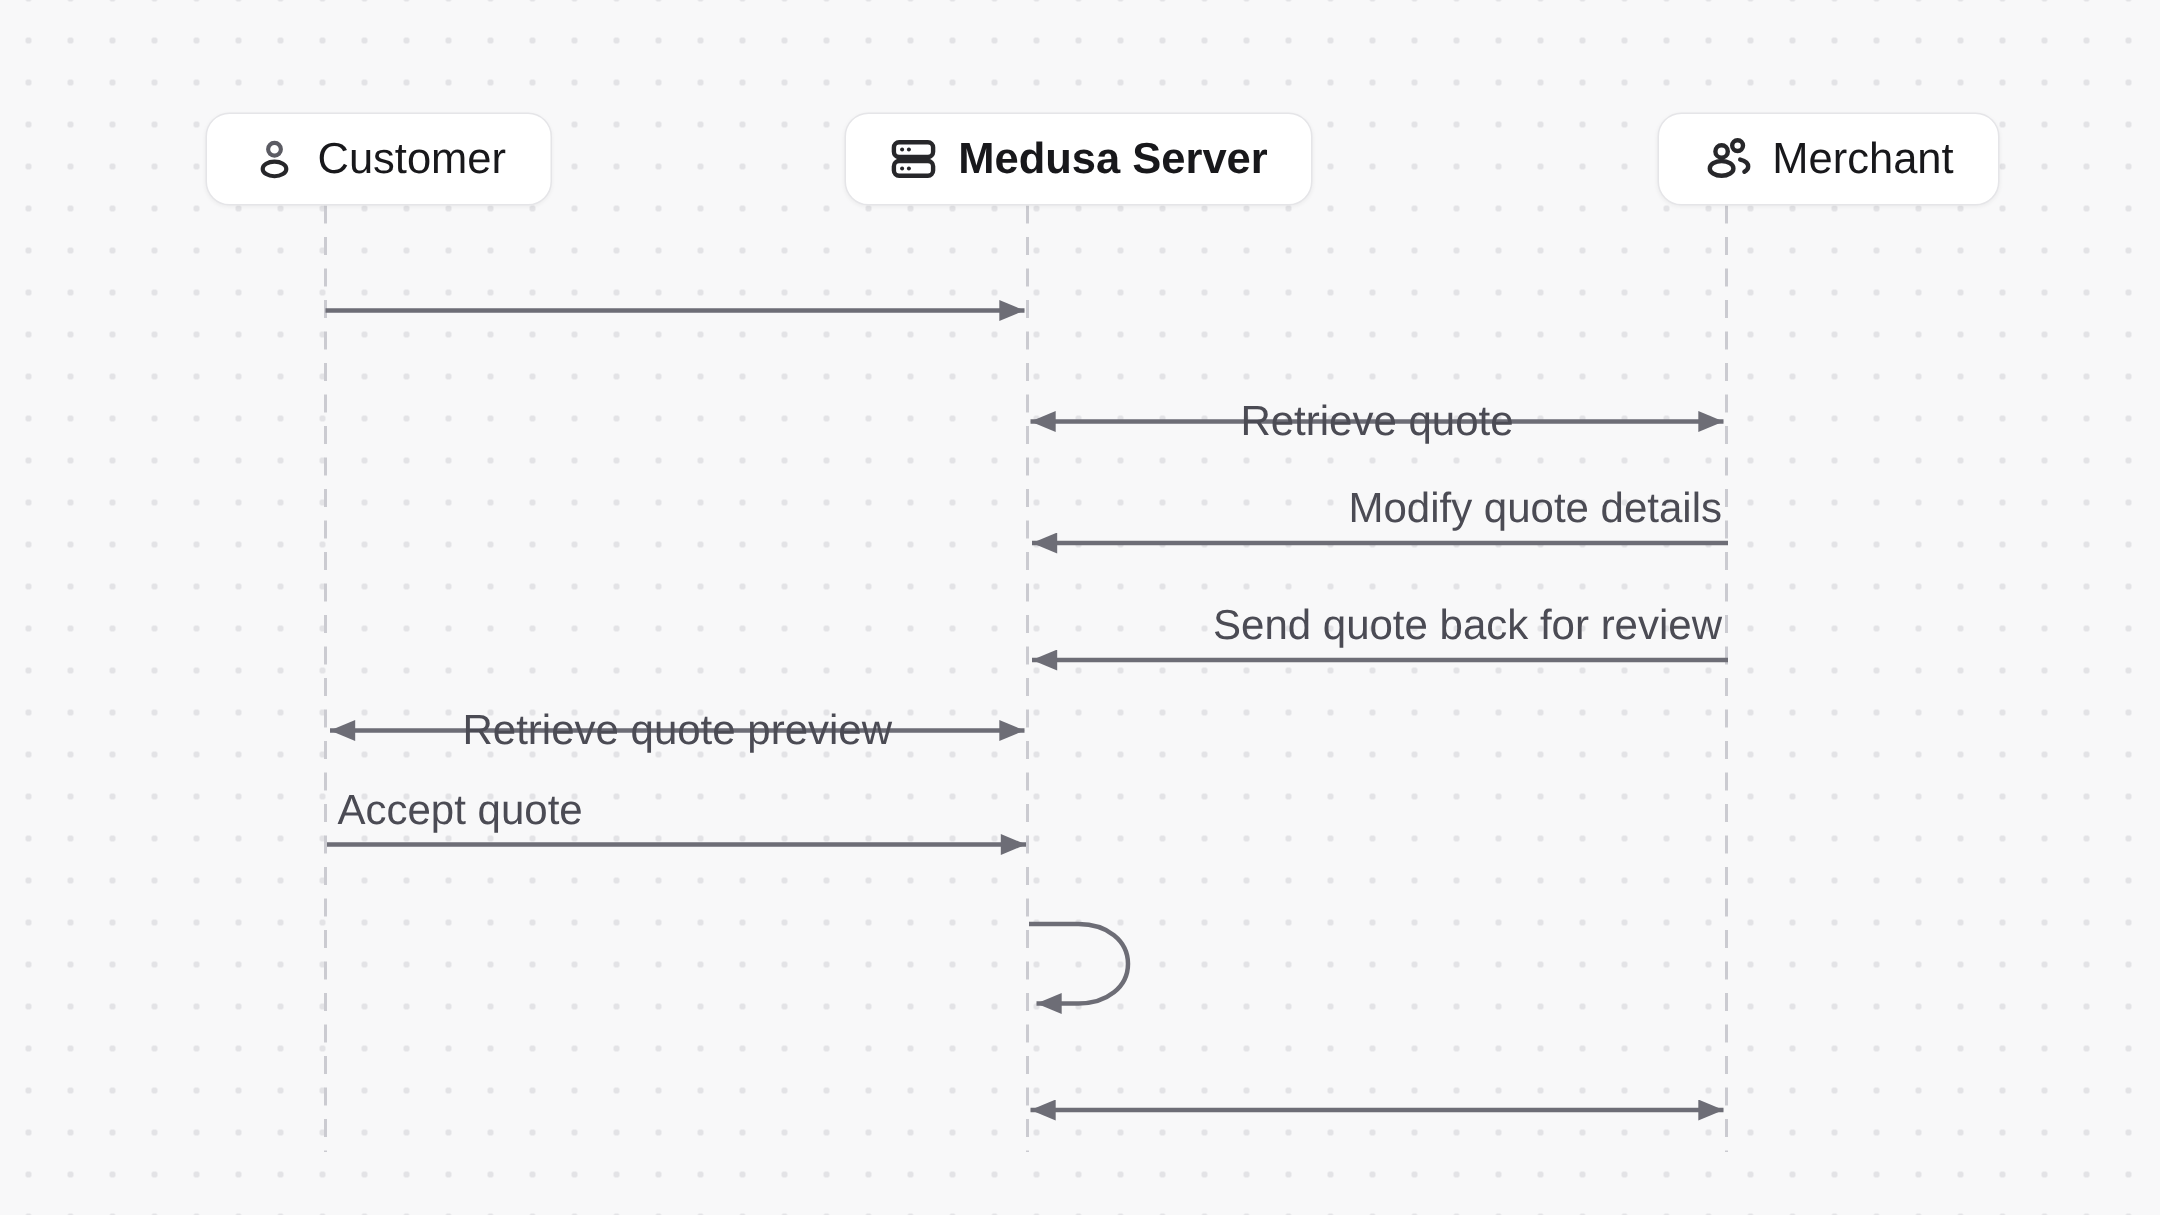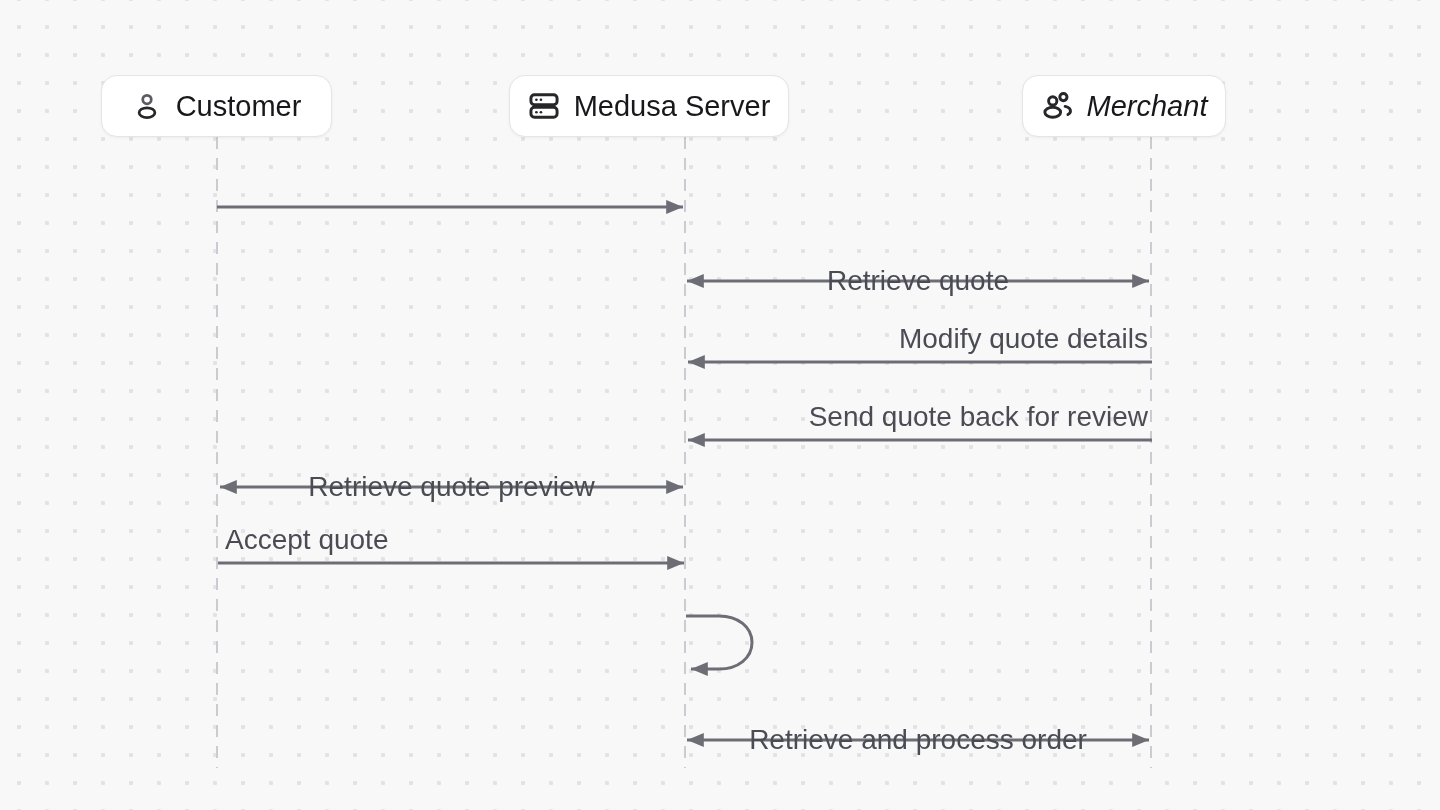--- a/index.html
+++ b/index.html
@@ -27,20 +27,21 @@
   .arrow{stroke:var(--arrow);stroke-width:3;fill:none;}
   .actor{
     position:absolute;top:75px;height:62px;
     background:var(--node-bg);
     border:1.5px solid var(--node-border);
     border-radius:16px;
     display:flex;align-items:center;justify-content:center;gap:14px;
     font-size:29px;font-weight:500;color:var(--node-text);
     box-shadow:0 1px 3px rgba(20,20,25,0.05);
     white-space:nowrap;
+    margin-left:36px;
   }
   .actor svg{flex:0 0 auto;display:block;}
   .icon-stroke{stroke:#27272a;fill:none;stroke-width:2.2;stroke-linecap:round;stroke-linejoin:round;}
   .icon-fill{fill:#27272a;stroke:none;}
   .msg{
     position:absolute;height:34px;line-height:34px;
     font-size:28px;font-weight:400;color:var(--label);
     white-space:nowrap;
   }
   .msg.center{text-align:center;margin-top:23px;}
@@ -73,42 +74,41 @@
   </svg>
 
   <div class="actor" style="left:101px;width:231px;">
     <svg width="30" height="30" viewBox="0 0 24 24">
       <circle class="icon-stroke" cx="12" cy="6.8" r="3.4" style="stroke:#5b5b63;"></circle>
       <ellipse class="icon-stroke" cx="12" cy="17.3" rx="6.3" ry="3.9"></ellipse>
     </svg>
     <span>Customer</span>
   </div>
 
-  <div class="actor" style="left:509px;width:280px;">
+  <div class="actor" style="left:527px;width:312px;font-weight:bold;">
     <svg width="32" height="32" viewBox="0 0 24 24">
       <rect class="icon-stroke" x="2.2" y="3.6" width="19.6" height="7.4" rx="2.6"></rect>
       <rect class="icon-stroke" x="2.2" y="13" width="19.6" height="7.4" rx="2.6"></rect>
       <circle class="icon-fill" cx="6.3" cy="7.3" r="1"></circle>
       <circle class="icon-fill" cx="9.7" cy="7.3" r="1"></circle>
       <circle class="icon-fill" cx="6.3" cy="16.7" r="1"></circle>
       <circle class="icon-fill" cx="9.7" cy="16.7" r="1"></circle>
     </svg>
     <span>Medusa Server</span>
   </div>
 
-  <div class="actor" style="left:1022px;width:204px;font-style:italic;">
+  <div class="actor" style="left:1069px;width:228px;">
     <svg width="32" height="32" viewBox="0 0 24 24">
       <circle class="icon-stroke" cx="16.8" cy="5.3" r="2.7"></circle>
       <circle class="icon-stroke" cx="8.8" cy="8.2" r="3.1"></circle>
       <ellipse class="icon-stroke" cx="8.8" cy="16.7" rx="5.9" ry="3.7"></ellipse>
       <path class="icon-stroke" d="M18.1 12.3c2.5.6 4 1.9 4 3.5 0 1.1-.7 2-1.9 2.6"></path>
     </svg>
     <span>Merchant</span>
   </div>
 
   <div class="msg center" style="left:685px;width:466px;top:241px;">Retrieve quote</div>
   <div class="msg right" style="right:292px;top:322px;">Modify quote details</div>
   <div class="msg center" style="left:218px;width:467px;top:447px;">Retrieve quote preview</div>
   <div class="msg right" style="right:292px;top:400px;">Send quote back for review</div>
   <div class="msg" style="left:225px;top:523px;">Accept quote</div>
-  <div class="msg center" style="left:685px;width:466px;top:700px;">Retrieve and process order</div>
 
 </div>
 
 </body></html>

